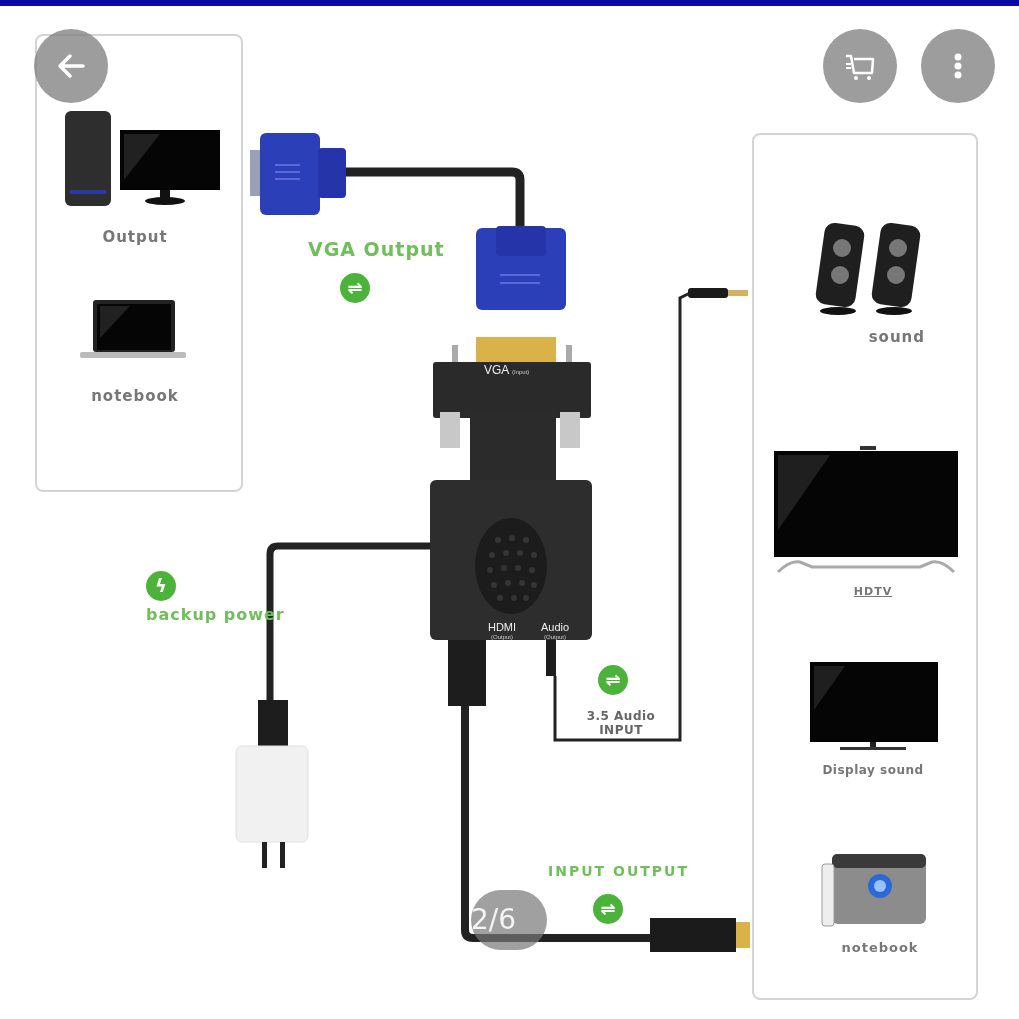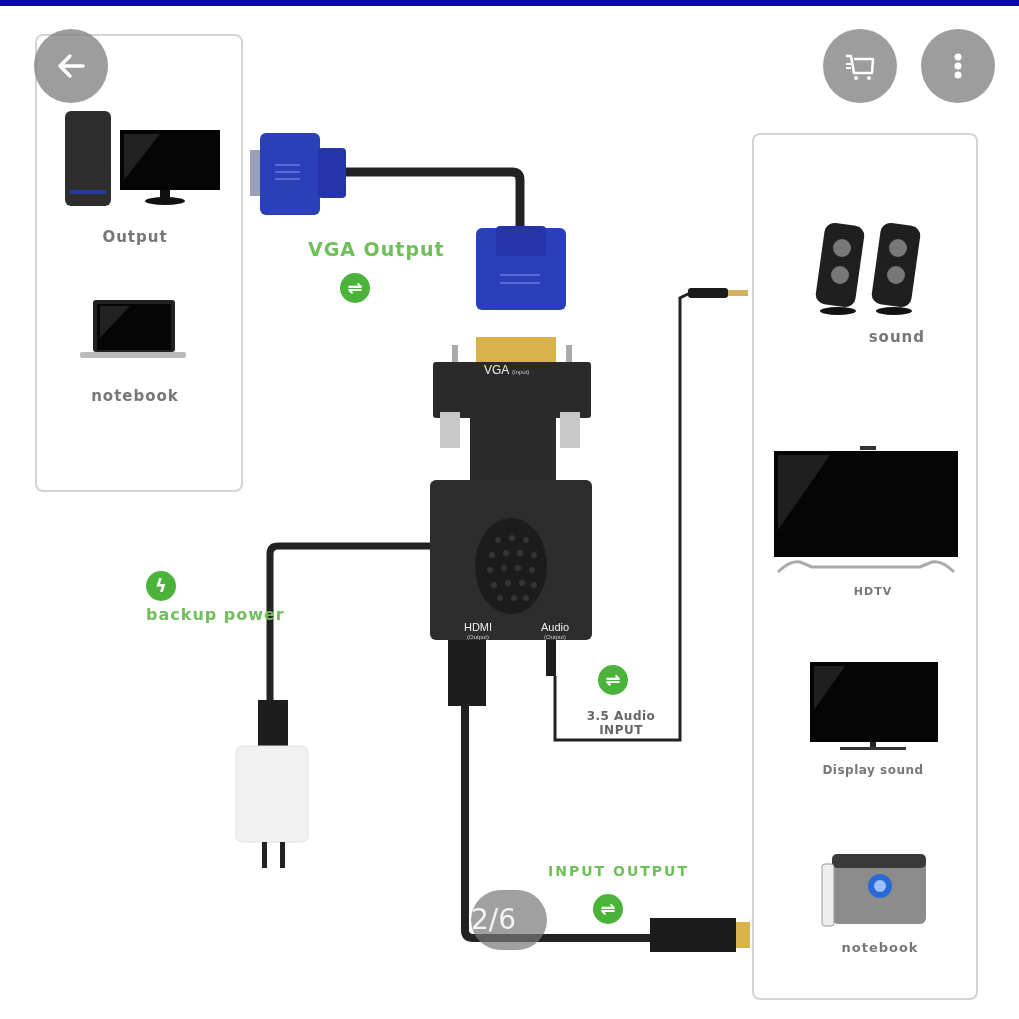--- a/index.html
+++ b/index.html
@@ -141,41 +141,41 @@
     <circle cx="880" cy="886" r="12" fill="#2a6ad8"></circle>
       <circle cx="880" cy="886" r="6" fill="#9ac0ff"></circle>
     <rect x="822" y="864" width="12" height="62" rx="3" fill="#eee" stroke="#999"></rect>
   </g>
 </svg>
 
 <div class="lbl" style="left:75px;top:228px;width:120px;">Output</div>
 <div class="lbl" style="left:75px;top:387px;width:120px;">notebook</div>
 
 <div class="lbl" style="left:805px;top:328px;width:120px;text-align:right;">sound</div>
-<div class="lbl" style="left:813px;top:585px;width:120px;font-size:11px;">HDTV</div>
+<div class="lbl" style="left:813px;top:585px;width:120px;font-size:11px;text-decoration:underline;">HDTV</div>
 <div class="lbl" style="left:803px;top:763px;width:140px;font-size:12px;letter-spacing:0.5px;">Display sound</div>
 <div class="lbl" style="left:820px;top:940px;width:120px;font-size:13px;">notebook</div>
 
 <div class="glbl" style="left:308px;top:238px;font-size:19px;">VGA Output</div>
 <div class="gicon" style="left:340px;top:273px;">⇌</div>
 
 <div class="gicon" style="left:146px;top:571px;">ϟ</div>
 <div class="glbl" style="left:103px;top:605px;font-size:16px;margin-left:43px;">backup power</div>
 
 <div class="gicon" style="left:598px;top:665px;">⇌</div>
 <div class="lbl" style="left:566px;top:709px;width:110px;font-size:12px;color:#666;letter-spacing:0.5px;">3.5 Audio INPUT</div>
 
 <div class="glbl" style="left:548px;top:863px;font-size:14px;letter-spacing:2px;">INPUT OUTPUT</div>
 <div class="gicon" style="left:593px;top:894px;">⇌</div>
 
 <div class="tiny" style="left:484px;top:365px;width:60px;text-align:left;font-size:12px;">
   <span>VGA</span>
   <span style="font-size:6px;color:#ccc;">(Input)</span>
 </div>
-<div class="tiny" style="left:455px;top:622px;width:46px;">
+<div class="tiny" style="left:479px;top:622px;width:46px;">
   <span>HDMI</span>
   <small>(Output)</small>
 </div>
 <div class="tiny" style="left:532px;top:622px;width:46px;text-align:center;">
   <span>Audio</span>
   <small>(Output)</small>
 </div>
 
 <div class="fab" style="left:34px;top:29px;">
   <svg width="40" height="40" viewBox="0 0 40 40">

